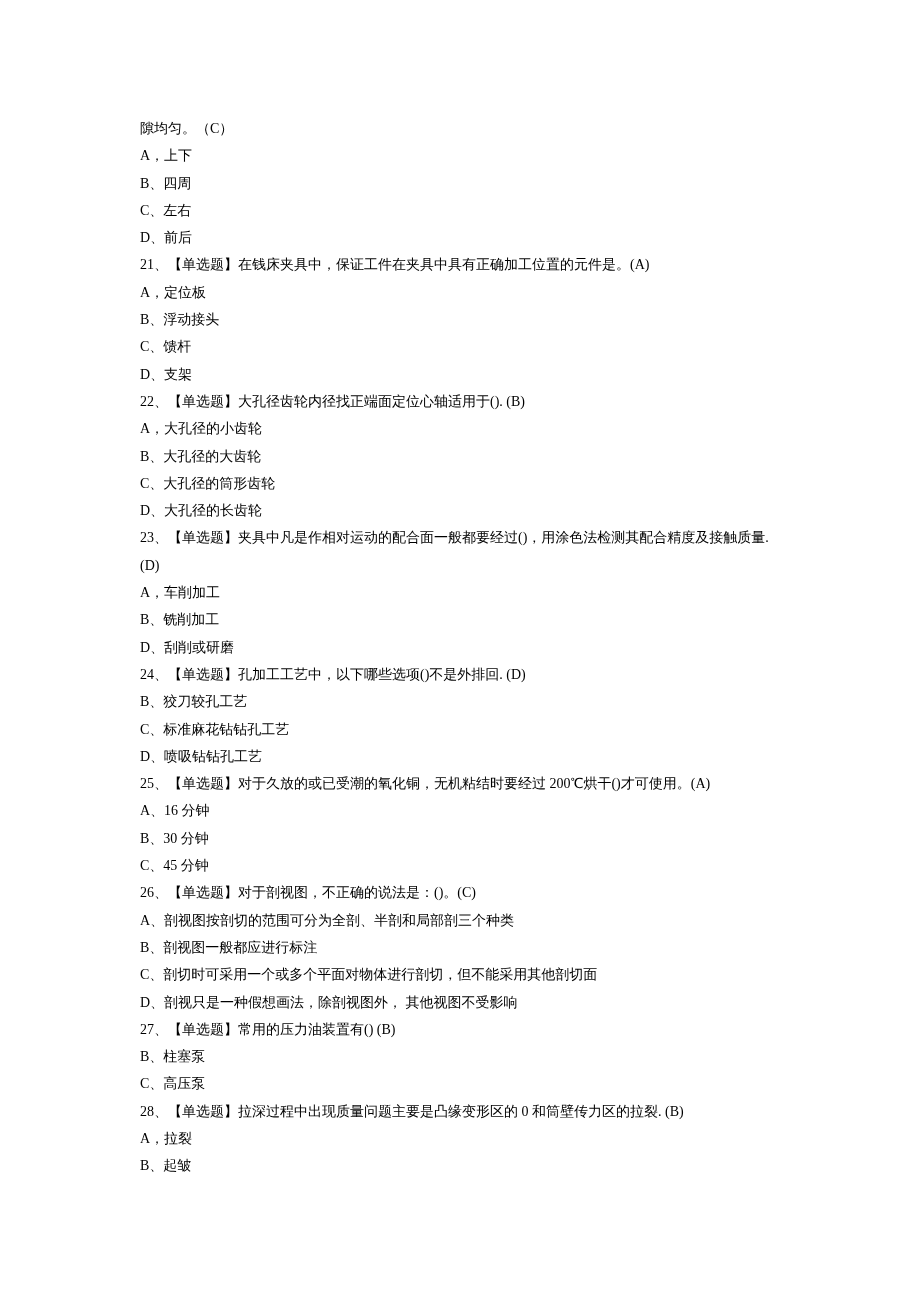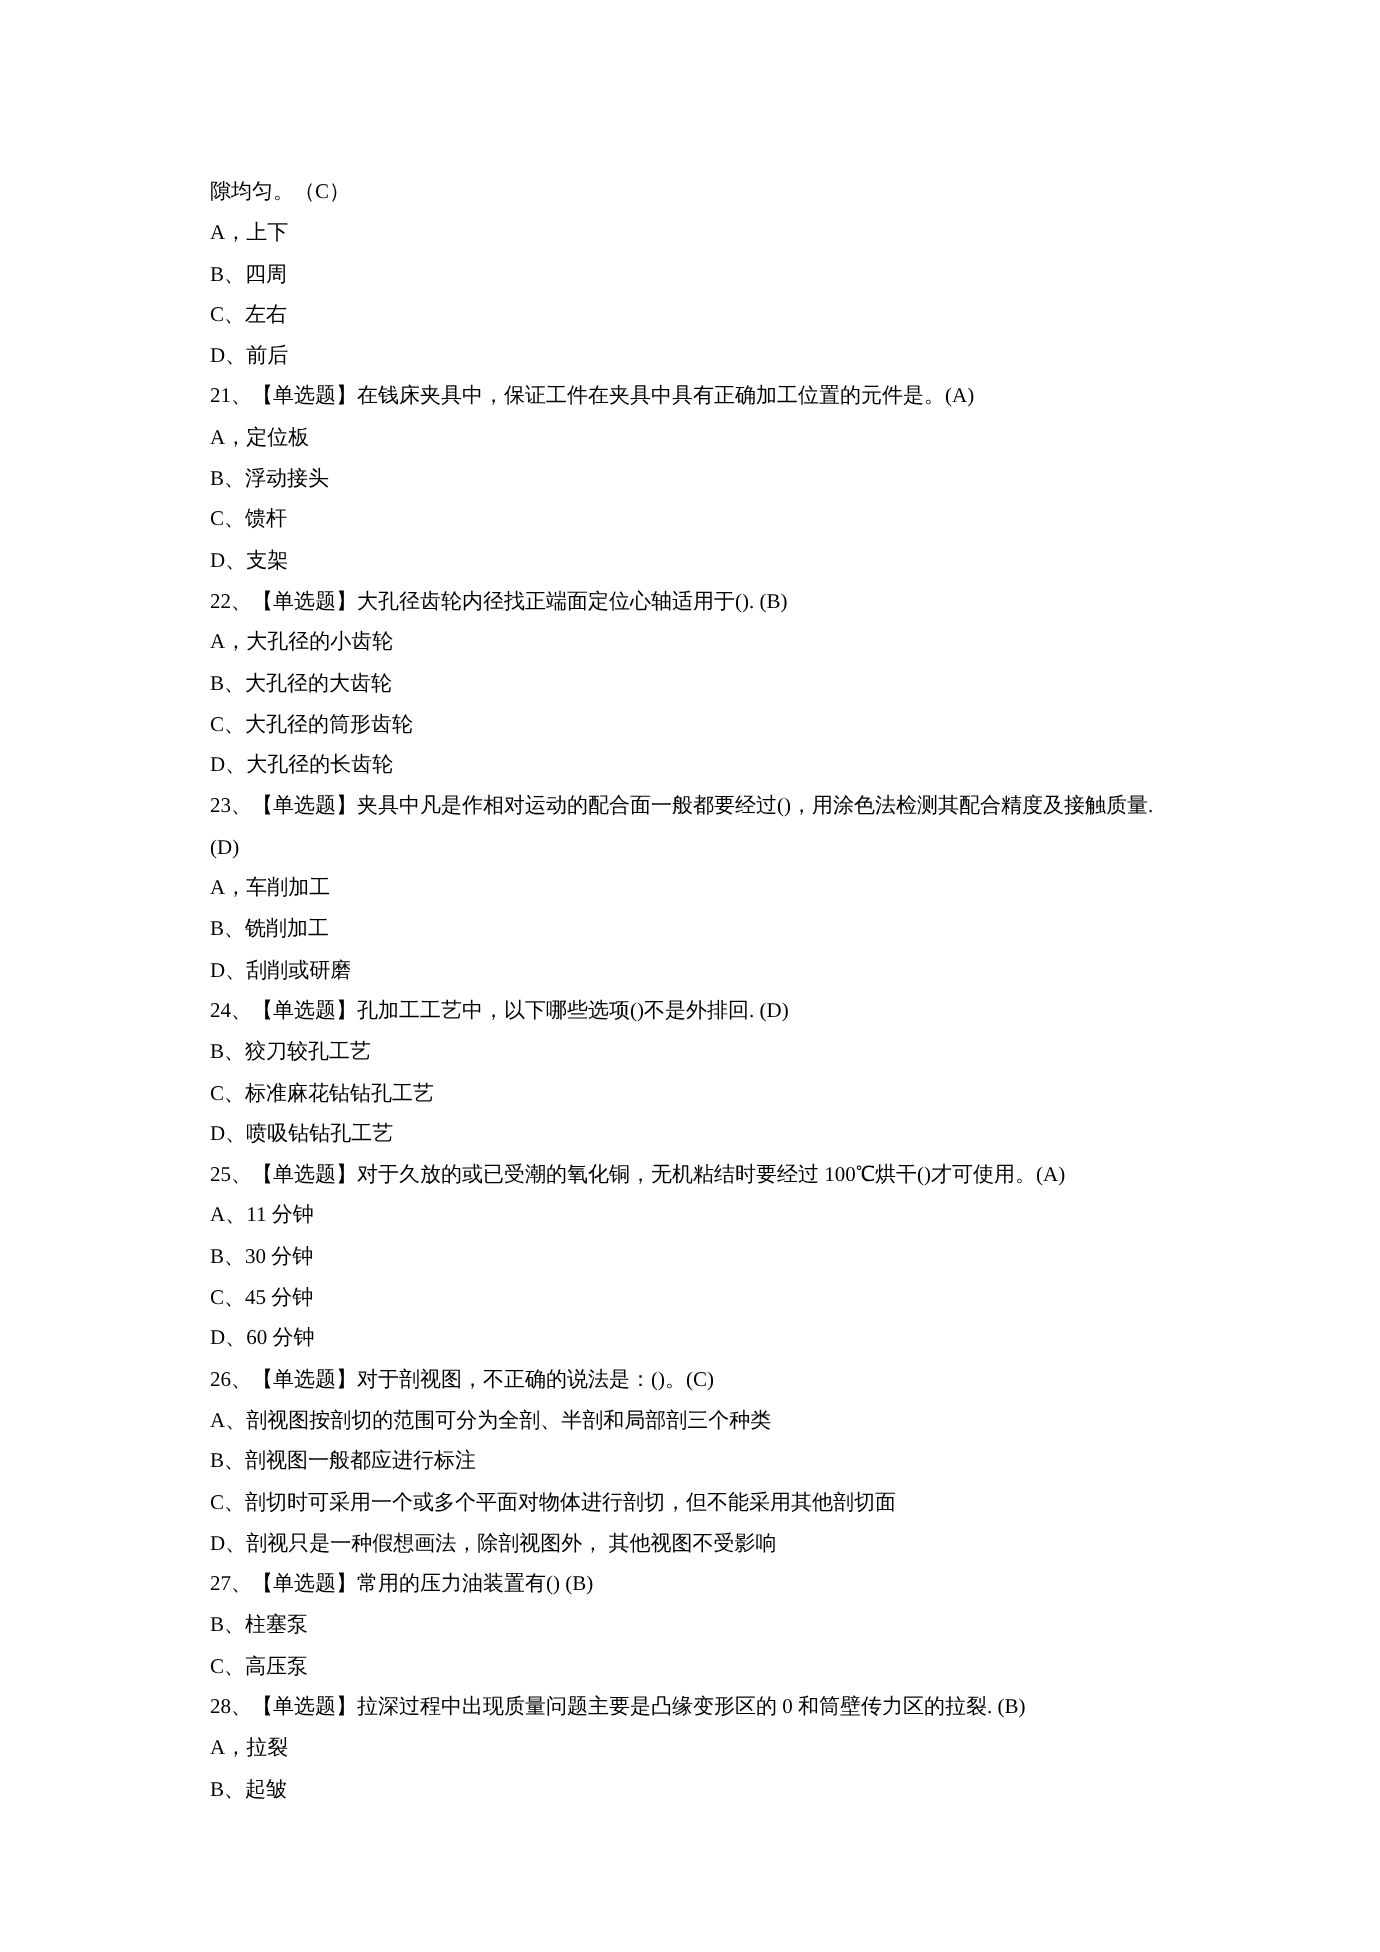--- a/index.html
+++ b/index.html
@@ -37,25 +37,24 @@
   <span class="line">C、大孔径的筒形齿轮</span>
   <span class="line">D、大孔径的长齿轮</span>
   <span class="line">23、【单选题】夹具中凡是作相对运动的配合面一般都要经过()，用涂色法检测其配合精度及接触质量. (D)</span>
   <span class="line">A，车削加工</span>
   <span class="line">B、铣削加工</span>
   <span class="line">D、刮削或研磨</span>
   <span class="line">24、【单选题】孔加工工艺中，以下哪些选项()不是外排回. (D)</span>
   <span class="line">B、狡刀较孔工艺</span>
   <span class="line">C、标准麻花钻钻孔工艺</span>
   <span class="line">D、喷吸钻钻孔工艺</span>
-  <span class="line">25、【单选题】对于久放的或已受潮的氧化铜，无机粘结时要经过 100℃烘干()才可使用。(A)</span>
-  <span class="line">A、11 分钟</span>
+  <span class="line">25、【单选题】对于久放的或已受潮的氧化铜，无机粘结时要经过 200℃烘干()才可使用。(A)</span>
+  <span class="line">A、16 分钟</span>
   <span class="line">B、30 分钟</span>
   <span class="line">C、45 分钟</span>
-  <span class="line">D、60 分钟</span>
   <span class="line">26、【单选题】对于剖视图，不正确的说法是：()。(C)</span>
   <span class="line">A、剖视图按剖切的范围可分为全剖、半剖和局部剖三个种类</span>
   <span class="line">B、剖视图一般都应进行标注</span>
   <span class="line">C、剖切时可采用一个或多个平面对物体进行剖切，但不能采用其他剖切面</span>
   <span class="line">D、剖视只是一种假想画法，除剖视图外， 其他视图不受影响</span>
   <span class="line">27、【单选题】常用的压力油装置有() (B)</span>
   <span class="line">B、柱塞泵</span>
   <span class="line">C、高压泵</span>
   <span class="line">28、【单选题】拉深过程中出现质量问题主要是凸缘变形区的 0 和筒壁传力区的拉裂. (B)</span>
   <span class="line">A，拉裂</span>

